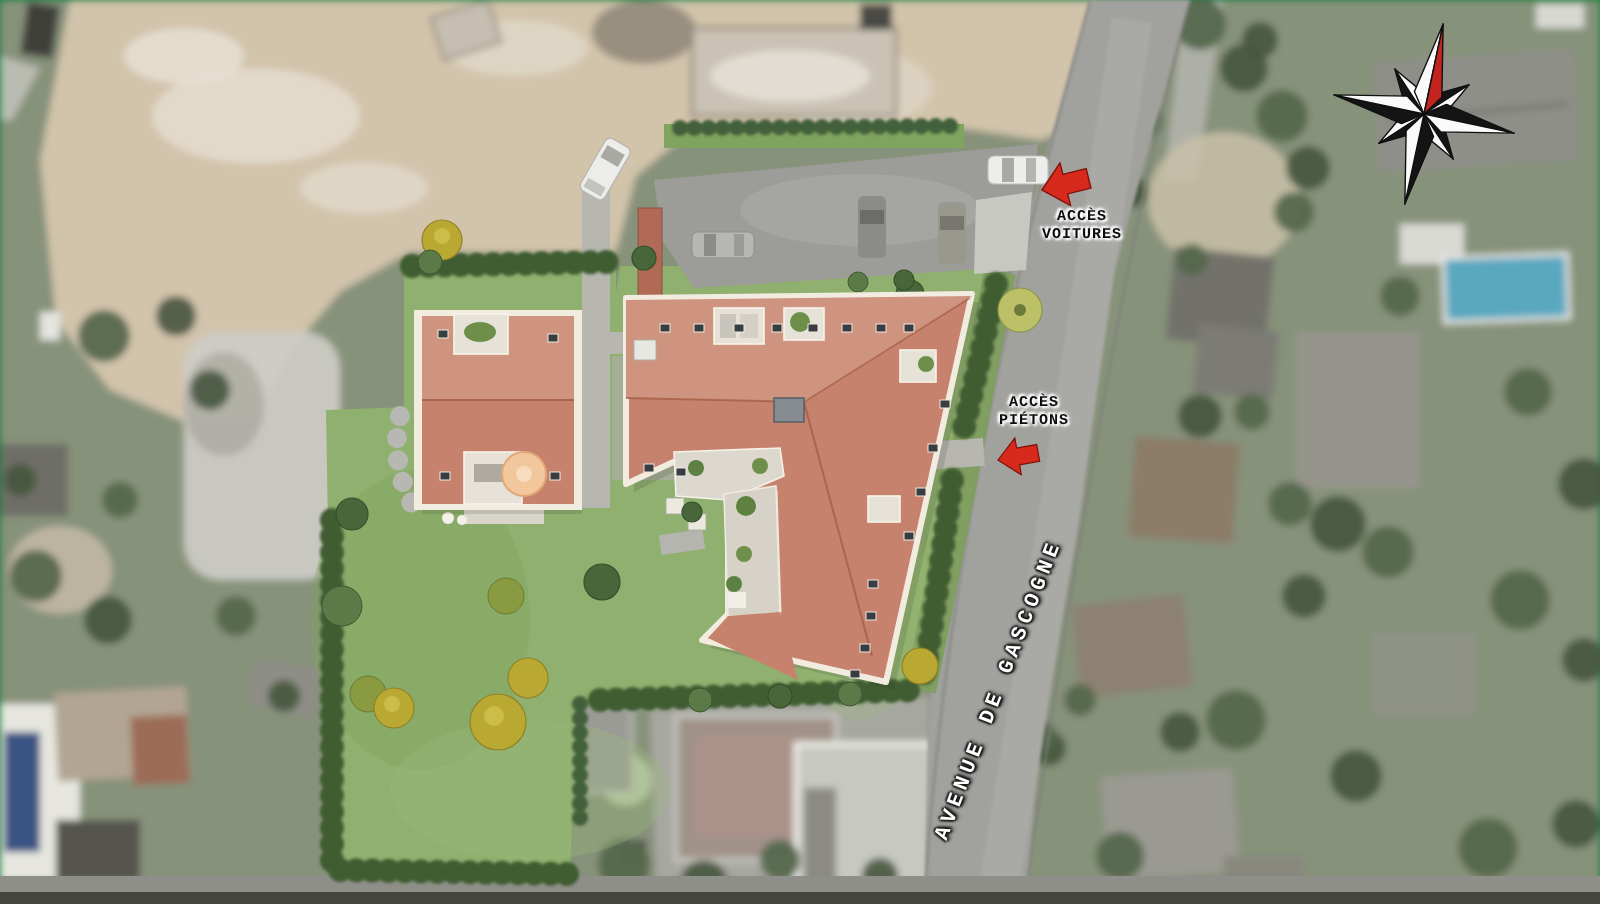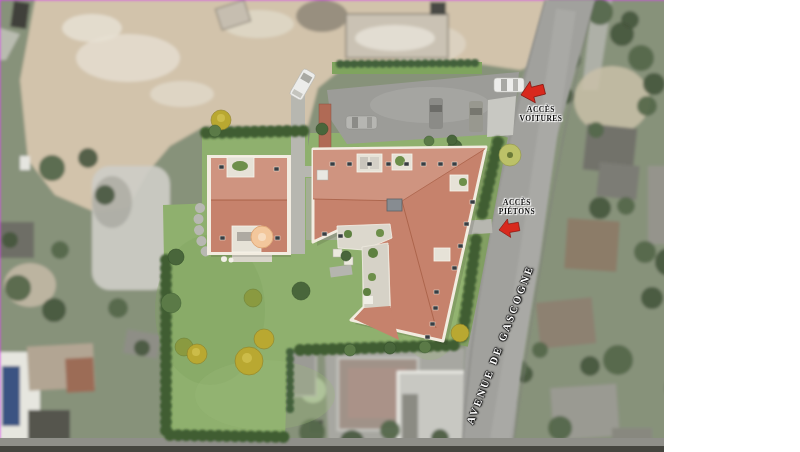--- a/index.html
+++ b/index.html
@@ -1,17 +1,17 @@
 <!DOCTYPE html>
 <html><head>
 <meta charset="utf-8">
 <style>
   html,body{margin:0;padding:0;background:#fff;}
-  .stage{position:relative;width:664px;height:452px;overflow:hidden;
-         font-family:Liberation Serif, serif;background:#d946ef;}
+  .stage{position:relative;width:800px;height:452px;overflow:hidden;
+         font-family:Liberation Mono, monospace;background:#15803d;}
   .stage svg{position:absolute;left:0;top:0;}
   .lbl{position:absolute;font-weight:bold;color:#0d0d0d;text-align:center;z-index:5;}
   .access{font-size:7.5px;line-height:9px;letter-spacing:.5px;
           text-shadow:0 0 2px #fff,0 0 2px #fff,0 0 3px #fff,-1px -1px 1px #fff,1px 1px 1px #fff;}
   .street{font-size:10.5px;letter-spacing:2.6px;color:#fff;white-space:nowrap;
           transform:rotate(-69deg);transform-origin:center center;
           text-shadow:-1px 0 1px #1a1a1a,1px 0 1px #1a1a1a,0 -1px 1px #1a1a1a,0 1px 1px #1a1a1a,1px 1px 2px #000;}
   
   .tree-dk{fill:#49663b;stroke:#35502b;stroke-width:.6;}
   .tree-dk2{fill:#5b7a47;stroke:#3c5a32;stroke-width:.5;}

